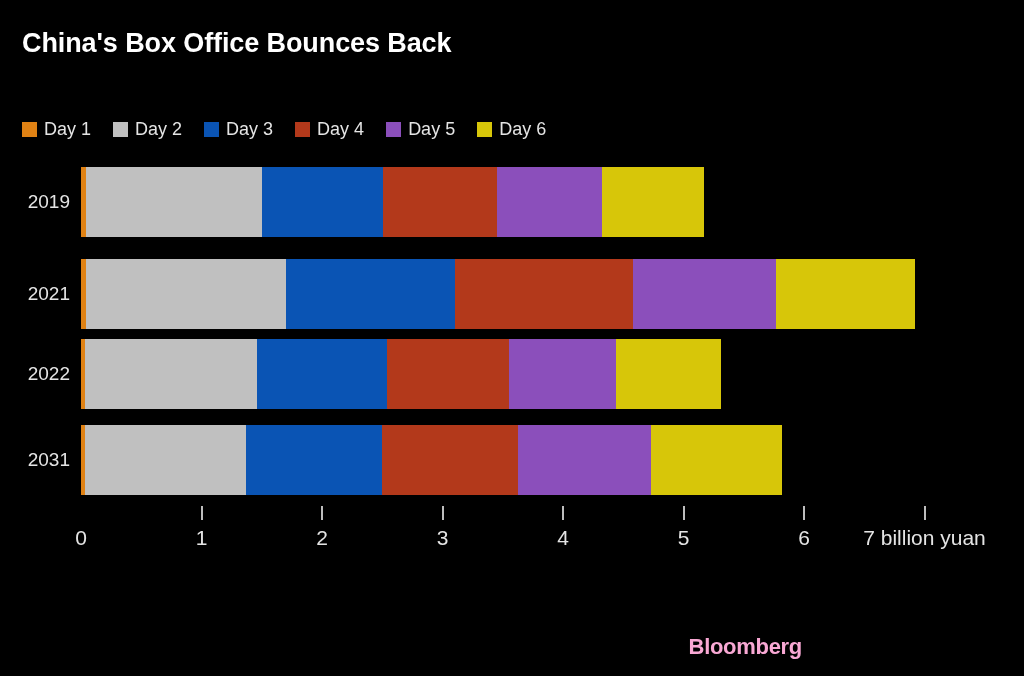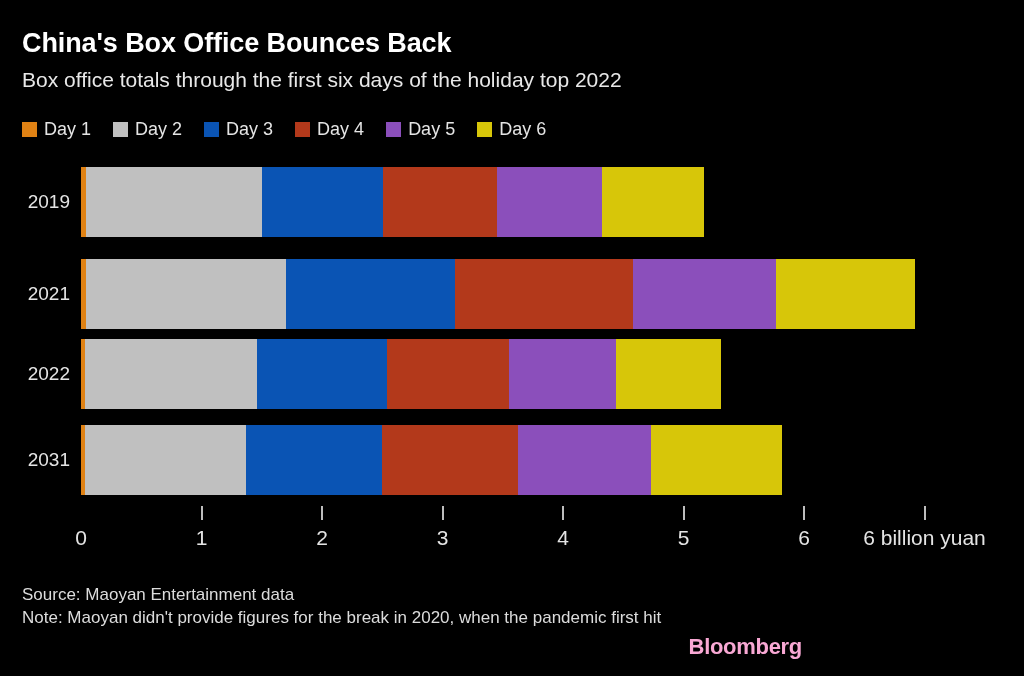--- a/index.html
+++ b/index.html
@@ -153,21 +153,20 @@
     color: #f9a8d4;
     letter-spacing: -0.3px;
   }
 </style>
 </head>
 <body>
 
 <div class="page">
 
   <div class="title">China's Box Office Bounces Back</div>
-  <div class="subtitle">Box office totals through the first six days of the holiday top 2022</div>
 
   <div class="legend" id="legend">
       <div class="legend-item">
         <span class="legend-swatch" style="background: rgb(224, 130, 20);"></span>
         <span class="legend-label">Day 1</span>
       </div>
       <div class="legend-item">
         <span class="legend-swatch" style="background: rgb(192, 192, 192);"></span>
         <span class="legend-label">Day 2</span>
       </div>
@@ -244,23 +243,19 @@
       <div class="tick-label" style="left: 322px;">2</div>
       <div class="tick" style="left: 441.5px;"></div>
       <div class="tick-label" style="left: 442.5px;">3</div>
       <div class="tick" style="left: 562px;"></div>
       <div class="tick-label" style="left: 563px;">4</div>
       <div class="tick" style="left: 682.5px;"></div>
       <div class="tick-label" style="left: 683.5px;">5</div>
       <div class="tick" style="left: 803px;"></div>
       <div class="tick-label" style="left: 804px;">6</div>
       <div class="tick" style="left: 923.5px;"></div>
-      <div class="tick-label last" style="left: 924.5px;">6 billion yuan</div>
+      <div class="tick-label last" style="left: 924.5px;">7 billion yuan</div>
     </div>
 
-  <div class="footer">
-    <div>Source: Maoyan Entertainment data</div>
-    <div>Note: Maoyan didn't provide figures for the break in 2020, when the pandemic first hit</div>
-  </div>
 
   <div class="brand">Bloomberg</div>
 
 </div>
 
 </body></html>

